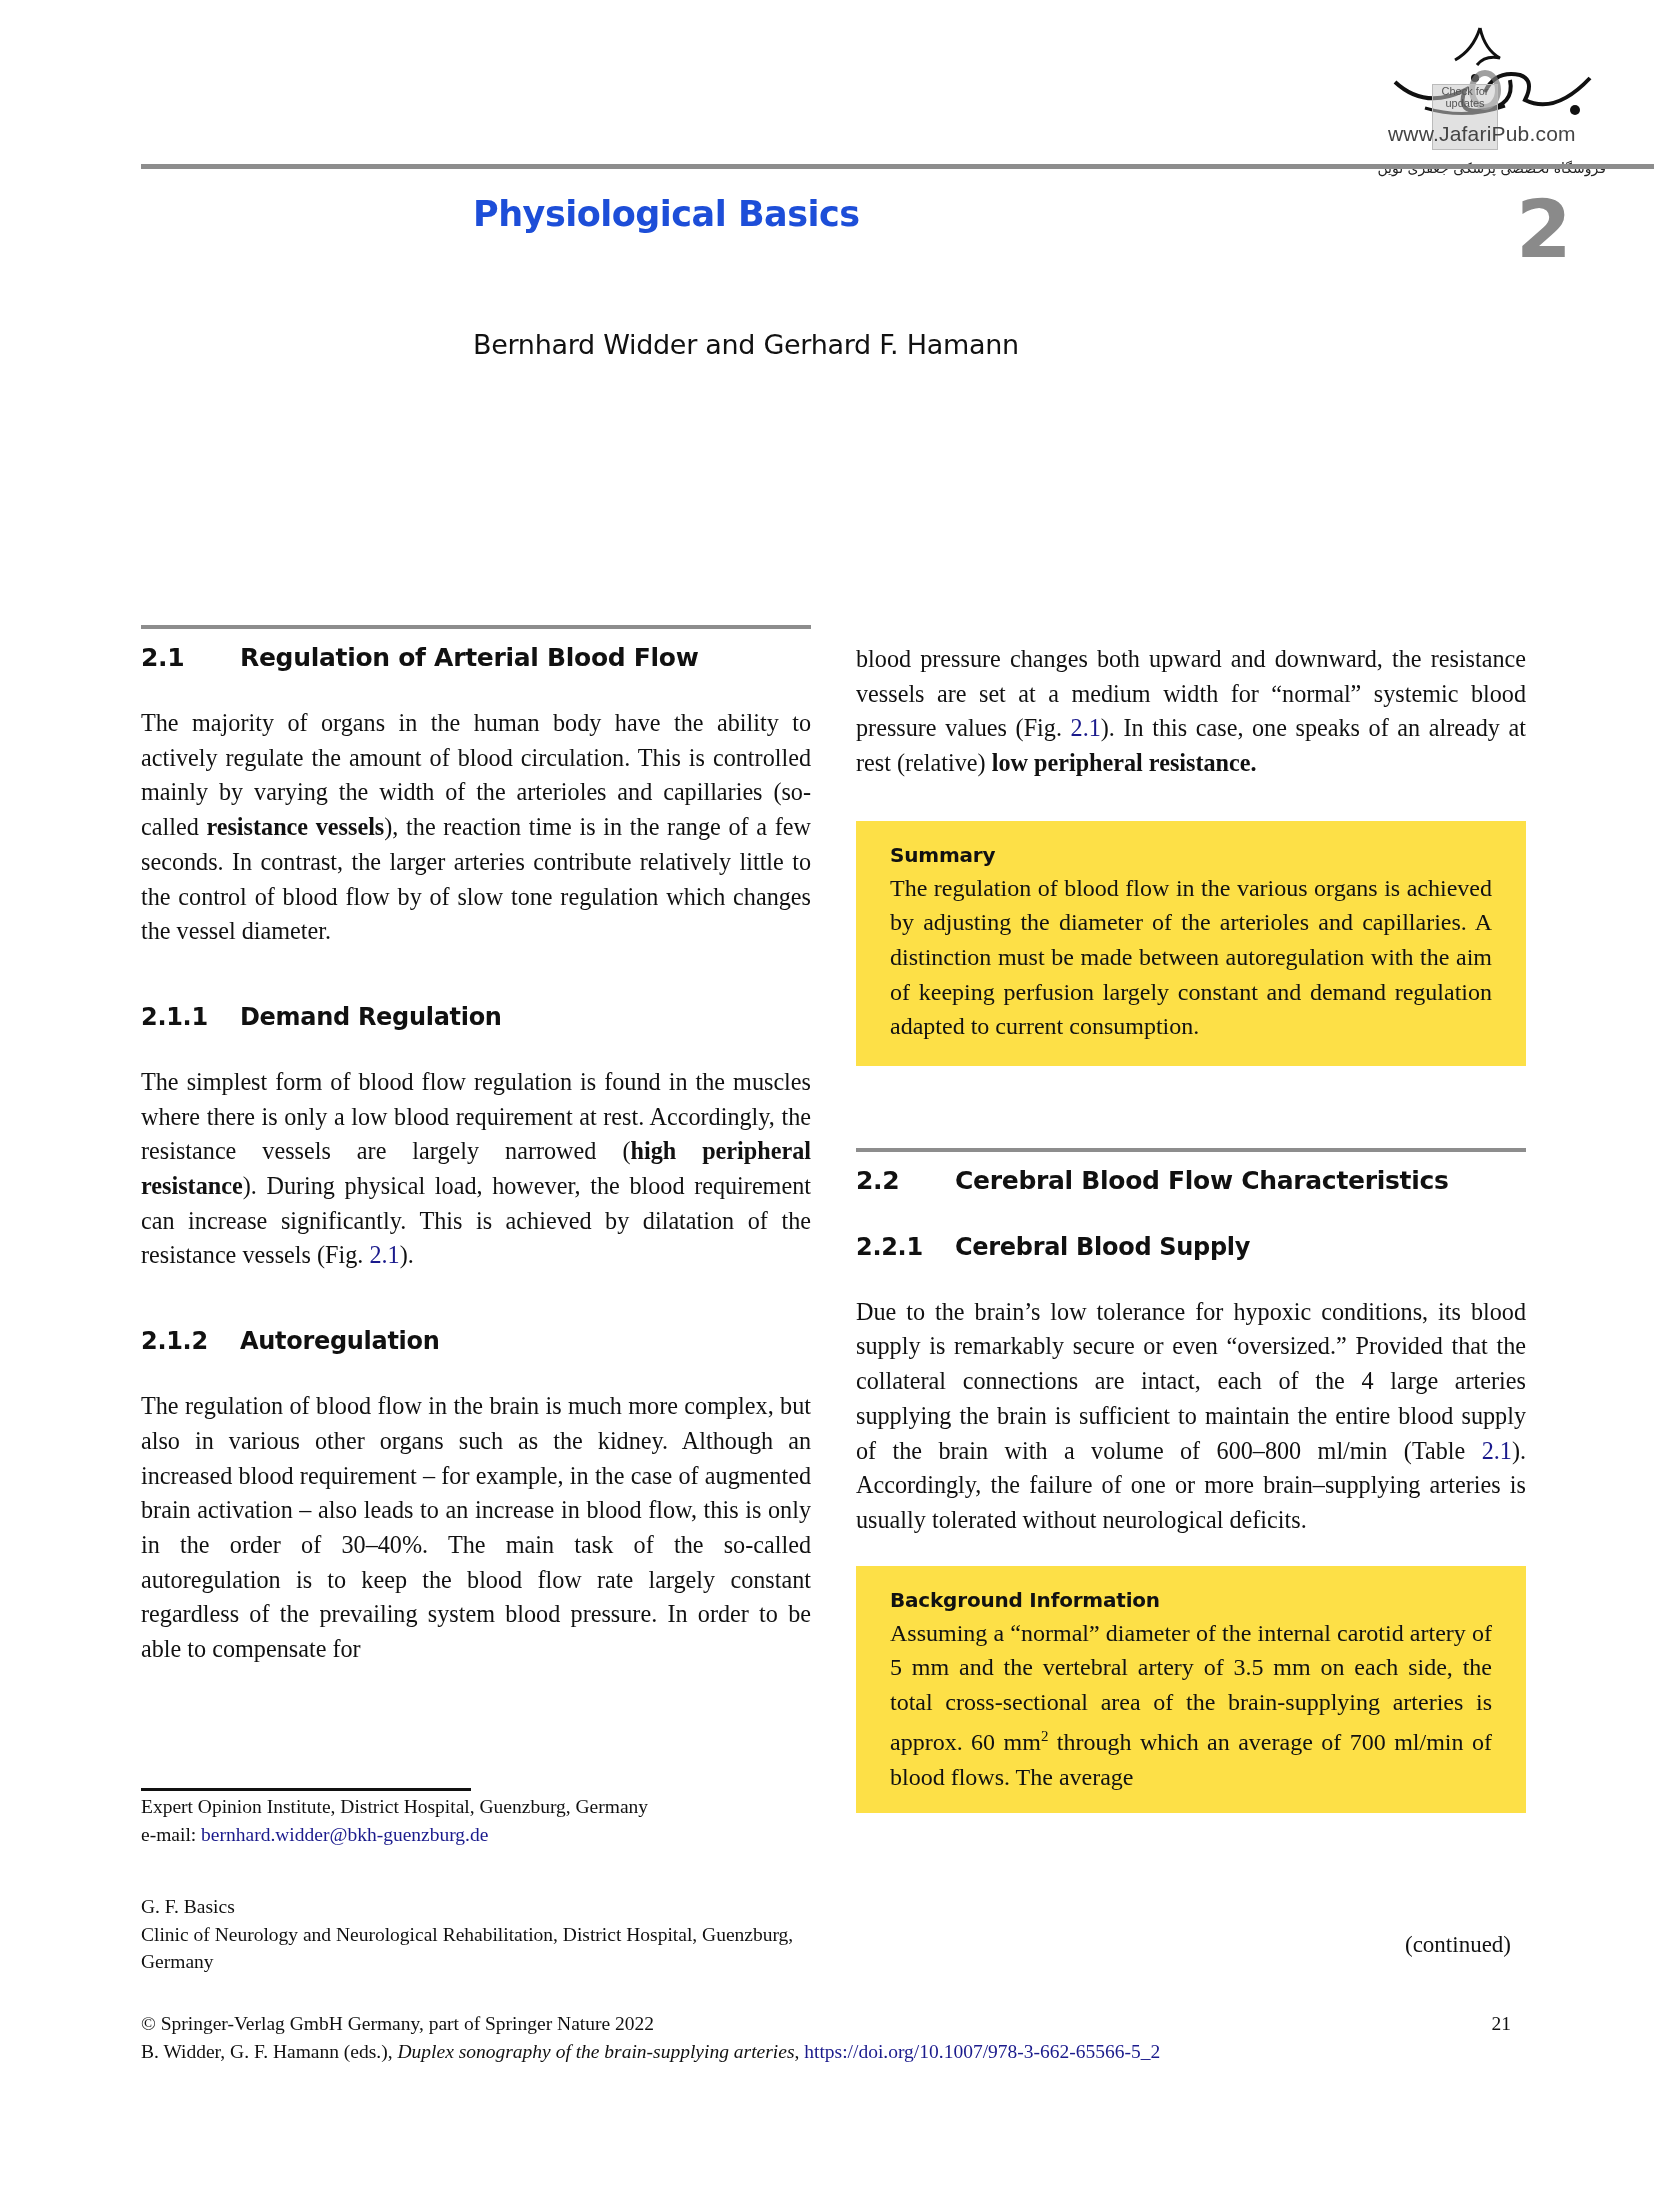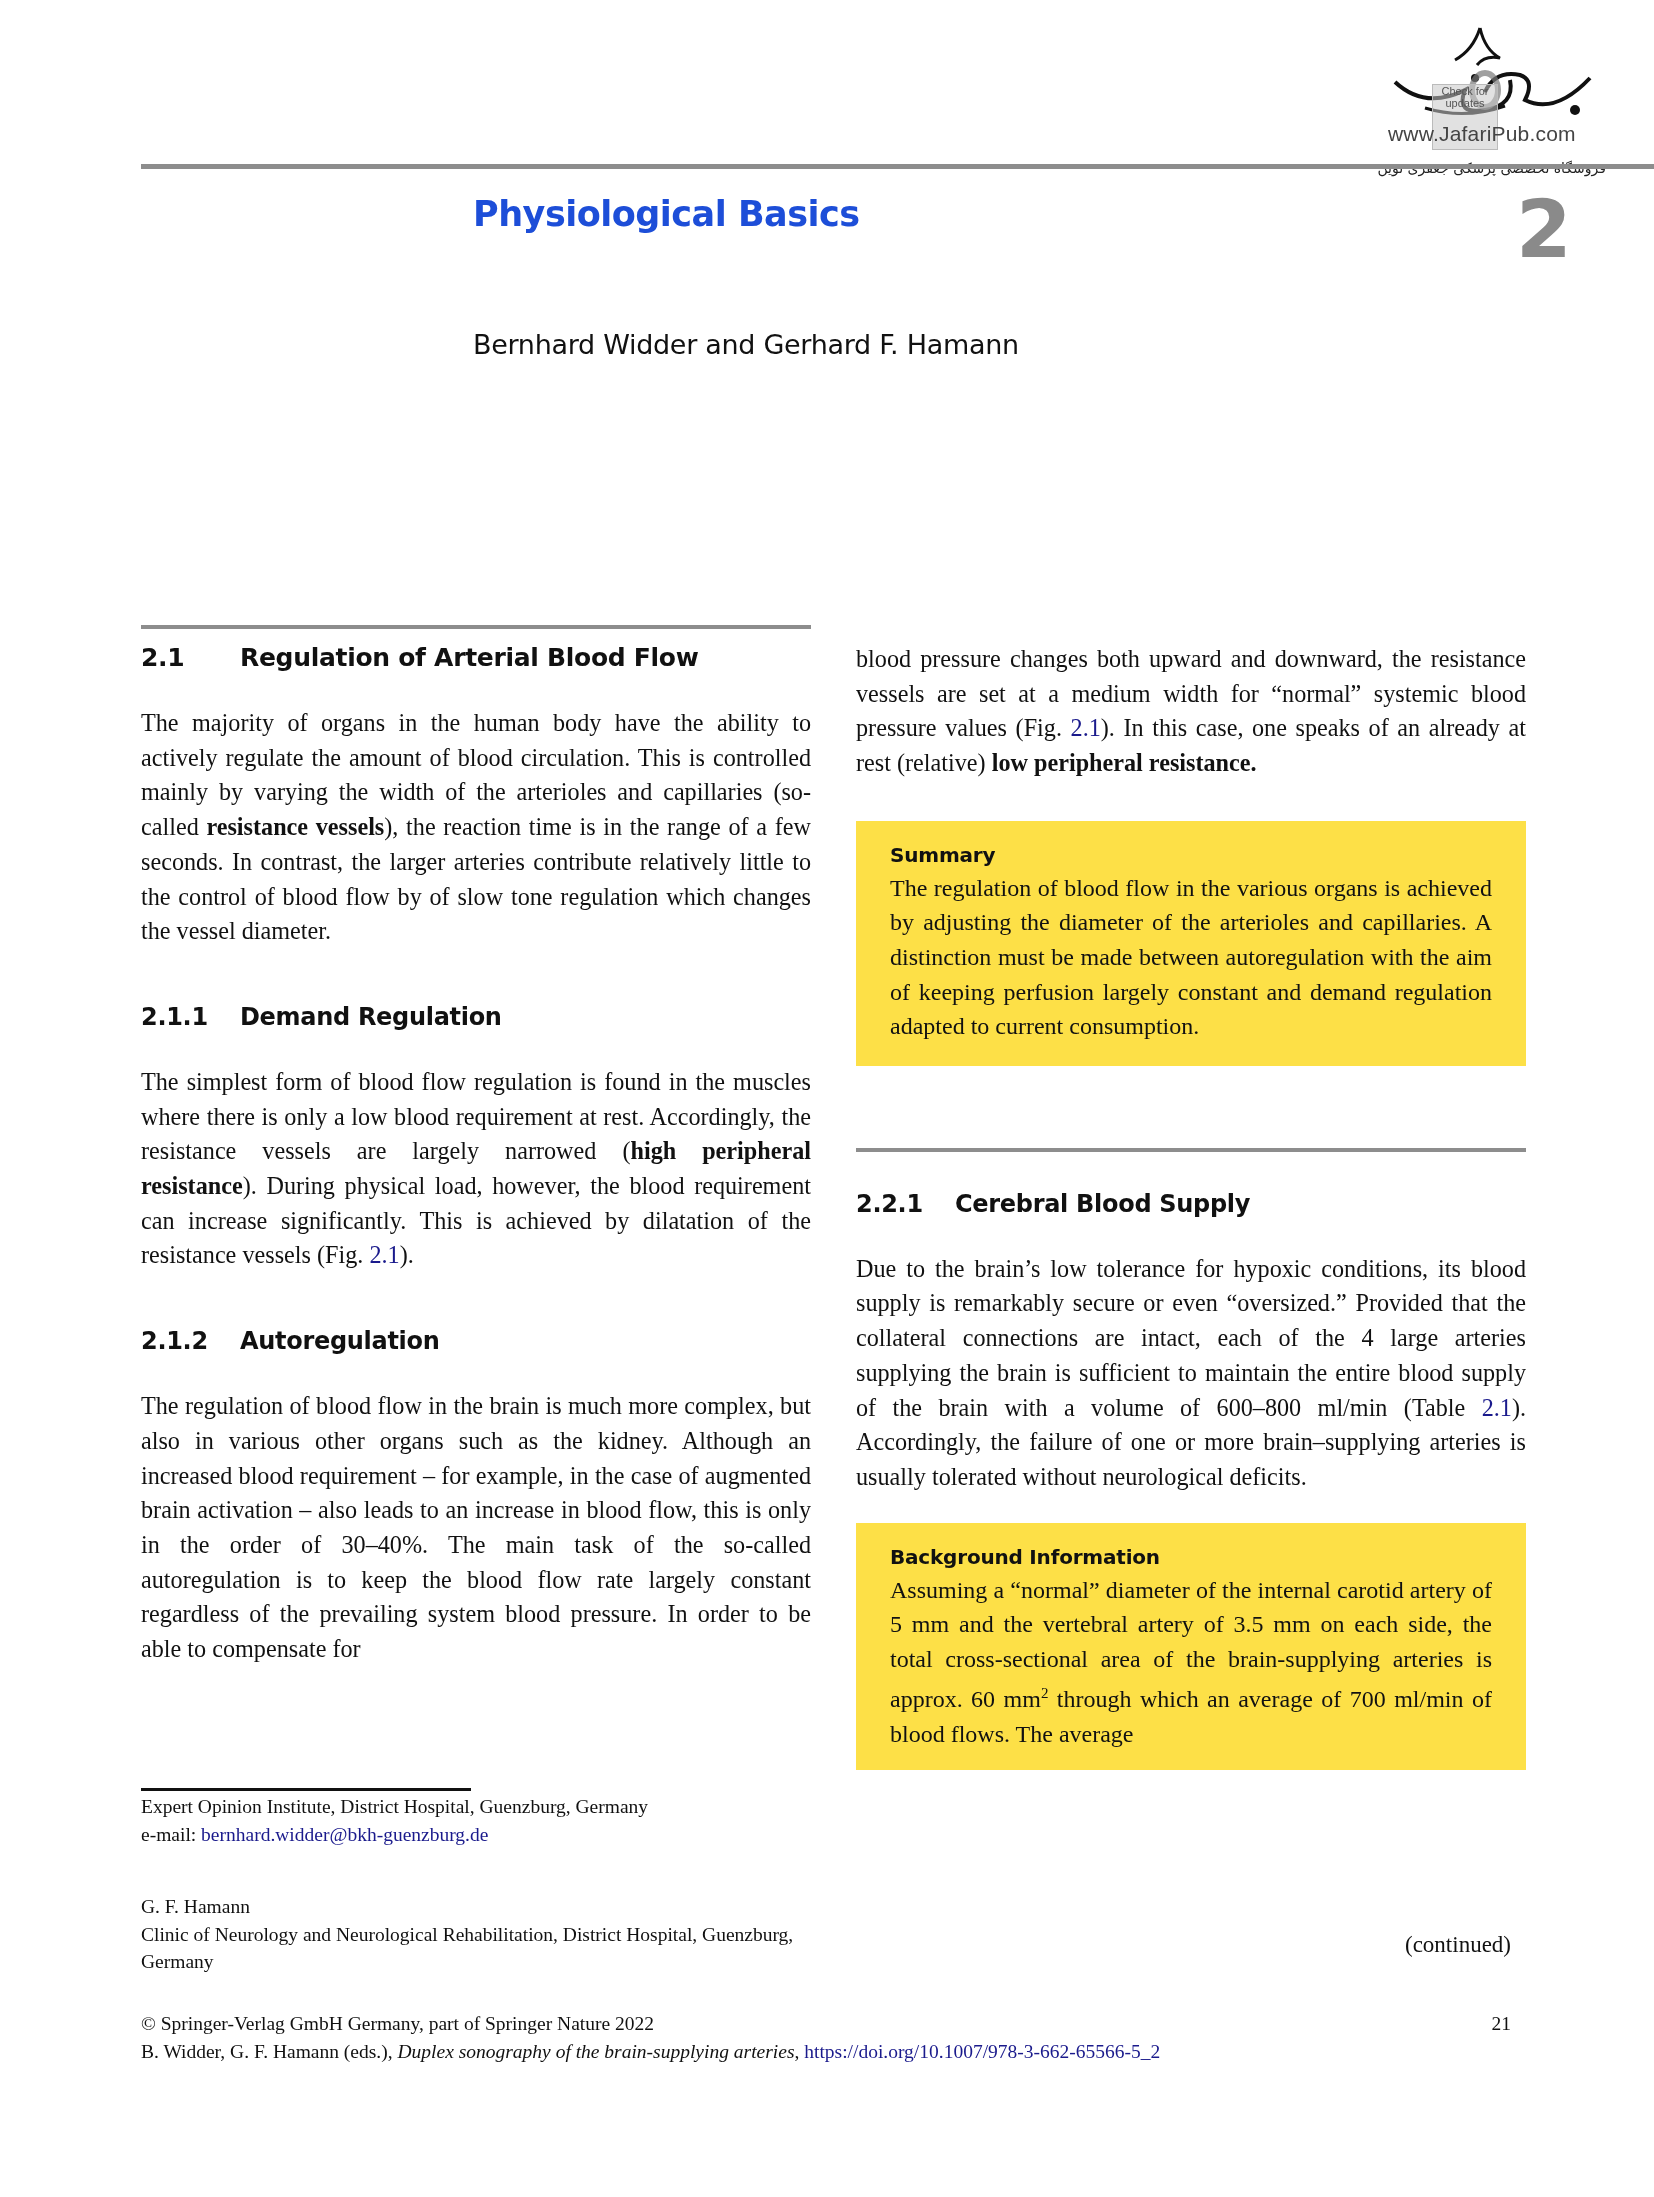--- a/index.html
+++ b/index.html
@@ -88,33 +88,37 @@
   </div>
   <p class="para" style="margin-top:34px;">The regulation of blood flow in the brain is much more complex, but also in various other organs such as the kidney. Although an increased blood requirement – for example, in the case of augmented brain activation – also leads to an increase in blood flow, this is only in the order of 30–40%. The main task of the so-called autoregulation is to keep the blood flow rate largely constant regardless of the prevailing system blood pressure. In order to be able to compensate for</p>
 </div>
 
 <div class="fn-rule"></div>
 <div class="footnote" style="top:1793px;">
   <div>Expert Opinion Institute, District Hospital, Guenzburg, Germany</div>
   <div><span>e-mail: </span><span class="link">bernhard.widder@bkh-guenzburg.de</span></div>
 </div>
 <div class="footnote" style="top:1893px;">
-  <div>G. F. Hamann</div>
+  <div>G. F. Basics</div>
   <div>Clinic of Neurology and Neurological Rehabilitation, District Hospital, Guenzburg, Germany</div>
 </div>
 
 <div class="col col-right" style="top:642px;">
   <p class="para"><span>blood pressure changes both upward and downward, the resistance vessels are set at a medium width for “normal” systemic blood pressure values (Fig. </span><span class="link">2.1</span><span>). In this case, one speaks of an already at rest (relative) </span><b>low peripheral resistance.</b></p>
 
   <div class="box" style="margin-top:40px;">
     <div class="box-title">Summary</div>
     <p class="para">The regulation of blood flow in the various organs is achieved by adjusting the diameter of the arterioles and capillaries. A distinction must be made between autoregulation with the aim of keeping perfusion largely constant and demand regulation adapted to current consumption.</p>
   </div>
 
   <div class="sec-rule" style="margin-top:82px;"></div>
+  <div class="heading h1" style="margin-top:14px;">
+    <span class="num">2.2</span>
+    <span>Cerebral Blood Flow Characteristics</span>
+  </div>
   <div class="heading h2" style="margin-top:38px;">
     <span class="num">2.2.1</span>
     <span>Cerebral Blood Supply</span>
   </div>
   <p class="para" style="margin-top:34px;"><span>Due to the brain’s low tolerance for hypoxic conditions, its blood supply is remarkably secure or even “oversized.” Provided that the collateral connections are intact, each of the 4 large arteries supplying the brain is sufficient to main­tain the entire blood supply of the brain with a volume of 600–800 ml/min (Table </span><span class="link">2.1</span><span>). Accordingly, the failure of one or more brain–supplying arteries is usually tolerated without neurological deficits.</span></p>
 
   <div class="box" style="margin-top:28px; padding-bottom:18px;">
     <div class="box-title">Background Information</div>
     <p class="para"><span>Assuming a “normal” diameter of the internal carotid artery of 5 mm and the vertebral artery of 3.5 mm on each side, the total cross-sectional area of the brain-supplying arteries is approx. 60 mm</span><sup style="font-size:15px;">2</sup><span> through which an average of 700 ml/min of blood flows. The average</span></p>
   </div>

